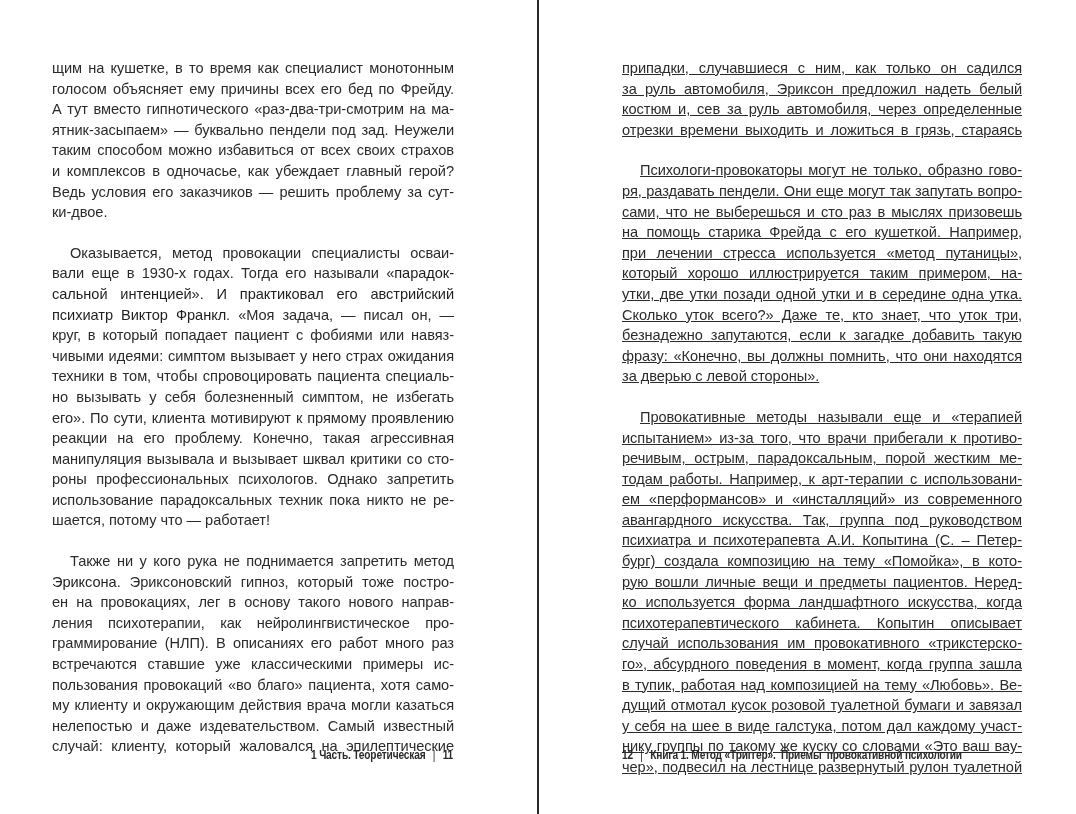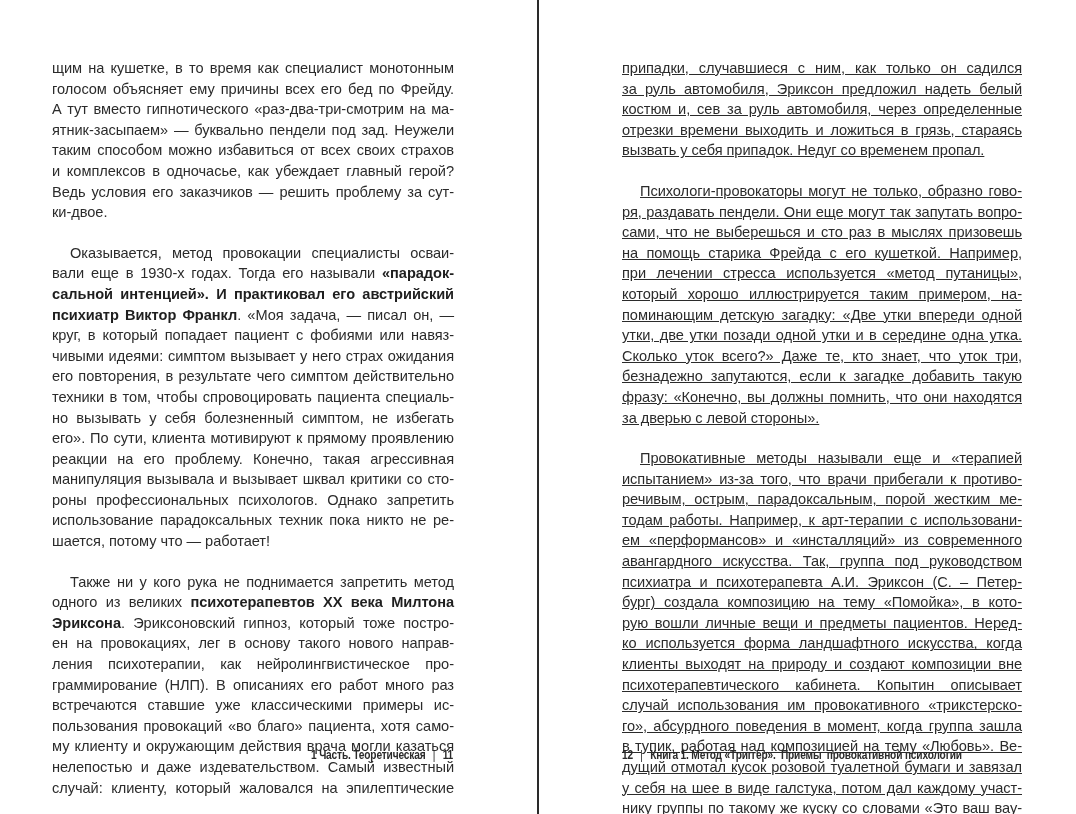--- a/index.html
+++ b/index.html
@@ -40,21 +40,21 @@
     height: 20.6px;
     line-height: 20.6px;
     font-size: 14.6px;
     white-space: nowrap;
     text-align: justify;
     text-align-last: justify;
     letter-spacing: -0.05px;
   }
   .line.last { text-align-last: left; }
   .line.indent { padding-left: 18px; margin-top: 20px; }
-  .line b { font-weight: 700; color: #1f1f1f; }
+  .line b { font-weight: 400; color: #1f1f1f; }
   .footer {
     position: absolute;
     top: 748px;
     font-family: "Liberation Sans", "DejaVu Sans", sans-serif;
     font-weight: 700;
     font-size: 12.4px;
     color: #2a2a2a;
     white-space: nowrap;
     letter-spacing: -0.2px;
     transform: scaleX(0.82);
@@ -76,73 +76,68 @@
       <span class="line"><span>таким способом можно избавиться от всех своих страхов</span></span>
       <span class="line"><span>и комплексов в одночасье, как убеждает главный герой?</span></span>
       <span class="line"><span>Ведь условия его заказчиков — решить проблему за сут-</span></span>
       <span class="line last"><span>ки-двое.</span></span>
       <span class="line indent"><span>Оказывается, метод провокации специалисты осваи-</span></span>
       <span class="line"><span>вали еще в 1930-х годах. Тогда его называли </span><b>«парадок-</b></span>
       <span class="line"><b>сальной интенцией». И практиковал его австрийский</b></span>
       <span class="line"><b>психиатр Виктор Франкл</b><span>. «Моя задача, — писал он, —</span></span>
       <span class="line"><span>круг, в который попадает пациент с фобиями или навяз-</span></span>
       <span class="line"><span>чивыми идеями: симптом вызывает у него страх ожидания</span></span>
-      <span class="line"><span>его повторения, в результате чего симптом действительно</span></span>
       <span class="line"><span>техники в том, чтобы спровоцировать пациента специаль-</span></span>
       <span class="line"><span>но вызывать у себя болезненный симптом, не избегать</span></span>
       <span class="line"><span>его». По сути, клиента мотивируют к прямому проявлению</span></span>
       <span class="line"><span>реакции на его проблему. Конечно, такая агрессивная</span></span>
       <span class="line"><span>манипуляция вызывала и вызывает шквал критики со сто-</span></span>
       <span class="line"><span>роны профессиональных психологов. Однако запретить</span></span>
       <span class="line"><span>использование парадоксальных техник пока никто не ре-</span></span>
       <span class="line last"><span>шается, потому что — работает!</span></span>
       <span class="line indent"><span>Также ни у кого рука не поднимается запретить метод</span></span>
-      <span class="line"><span>одного из великих </span><b>психотерапевтов XX века Милтона</b></span>
       <span class="line"><b>Эриксона</b><span>. Эриксоновский гипноз, который тоже постро-</span></span>
       <span class="line"><span>ен на провокациях, лег в основу такого нового направ-</span></span>
       <span class="line"><span>ления психотерапии, как нейролингвистическое про-</span></span>
       <span class="line"><span>граммирование (НЛП). В описаниях его работ много раз</span></span>
       <span class="line"><span>встречаются ставшие уже классическими примеры ис-</span></span>
       <span class="line"><span>пользования провокаций «во благо» пациента, хотя само-</span></span>
       <span class="line"><span>му клиенту и окружающим действия врача могли казаться</span></span>
       <span class="line"><span>нелепостью и даже издевательством. Самый известный</span></span>
       <span class="line"><span>случай: клиенту, который жаловался на эпилептические</span></span>
     </div>
 
   <div class="gutter"></div>
 
   <div class="page right" id="right-page">
       <span class="line"><span>припадки, случавшиеся с ним, как только он садился</span></span>
       <span class="line"><span>за руль автомобиля, Эриксон предложил надеть белый</span></span>
       <span class="line"><span>костюм и, сев за руль автомобиля, через определенные</span></span>
       <span class="line"><span>отрезки времени выходить и ложиться в грязь, стараясь</span></span>
-      <span class="line last"><span>вызвать у себя припадок. Недуг со временем пропал.</span></span>
       <span class="line indent"><span>Психологи-провокаторы могут не только, образно гово-</span></span>
       <span class="line"><span>ря, раздавать пендели. Они еще могут так запутать вопро-</span></span>
       <span class="line"><span>сами, что не выберешься и сто раз в мыслях призовешь</span></span>
       <span class="line"><span>на помощь старика Фрейда с его кушеткой. Например,</span></span>
       <span class="line"><span>при лечении стресса используется «метод путаницы»,</span></span>
       <span class="line"><span>который хорошо иллюстрируется таким примером, на-</span></span>
-      <span class="line"><span>поминающим детскую загадку: «Две утки впереди одной</span></span>
       <span class="line"><span>утки, две утки позади одной утки и в середине одна утка.</span></span>
       <span class="line"><span>Сколько уток всего?» Даже те, кто знает, что уток три,</span></span>
       <span class="line"><span>безнадежно запутаются, если к загадке добавить такую</span></span>
       <span class="line"><span>фразу: «Конечно, вы должны помнить, что они находятся</span></span>
       <span class="line last"><span>за дверью с левой стороны».</span></span>
       <span class="line indent"><span>Провокативные методы называли еще и «терапией</span></span>
       <span class="line"><span>испытанием» из-за того, что врачи прибегали к противо-</span></span>
       <span class="line"><span>речивым, острым, парадоксальным, порой жестким ме-</span></span>
       <span class="line"><span>тодам работы. Например, к арт-терапии с использовани-</span></span>
       <span class="line"><span>ем «перформансов» и «инсталляций» из современного</span></span>
       <span class="line"><span>авангардного искусства. Так, группа под руководством</span></span>
-      <span class="line"><span>психиатра и психотерапевта А.И. Эриксон (С. – Петер-</span></span>
+      <span class="line"><span>психиатра и психотерапевта А.И. Копытина (С. – Петер-</span></span>
       <span class="line"><span>бург) создала композицию на тему «Помойка», в кото-</span></span>
       <span class="line"><span>рую вошли личные вещи и предметы пациентов. Неред-</span></span>
       <span class="line"><span>ко используется форма ландшафтного искусства, когда</span></span>
-      <span class="line"><span>клиенты выходят на природу и создают композиции вне</span></span>
       <span class="line"><span>психотерапевтического кабинета. Копытин описывает</span></span>
       <span class="line"><span>случай использования им провокативного «трикстерско-</span></span>
       <span class="line"><span>го», абсурдного поведения в момент, когда группа зашла</span></span>
       <span class="line"><span>в тупик, работая над композицией на тему «Любовь». Ве-</span></span>
       <span class="line"><span>дущий отмотал кусок розовой туалетной бумаги и завязал</span></span>
       <span class="line"><span>у себя на шее в виде галстука, потом дал каждому участ-</span></span>
       <span class="line"><span>нику группы по такому же куску со словами «Это ваш вау-</span></span>
       <span class="line"><span>чер», подвесил на лестнице развернутый рулон туалетной</span></span>
     </div>
 

